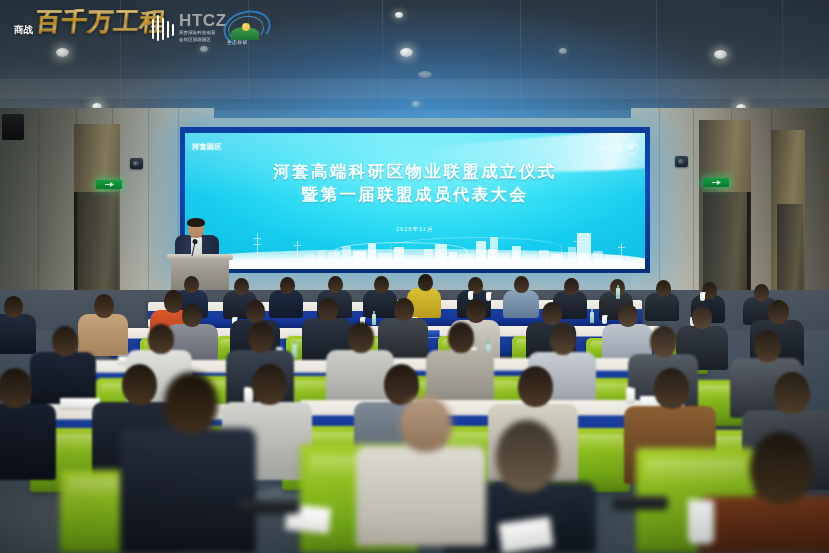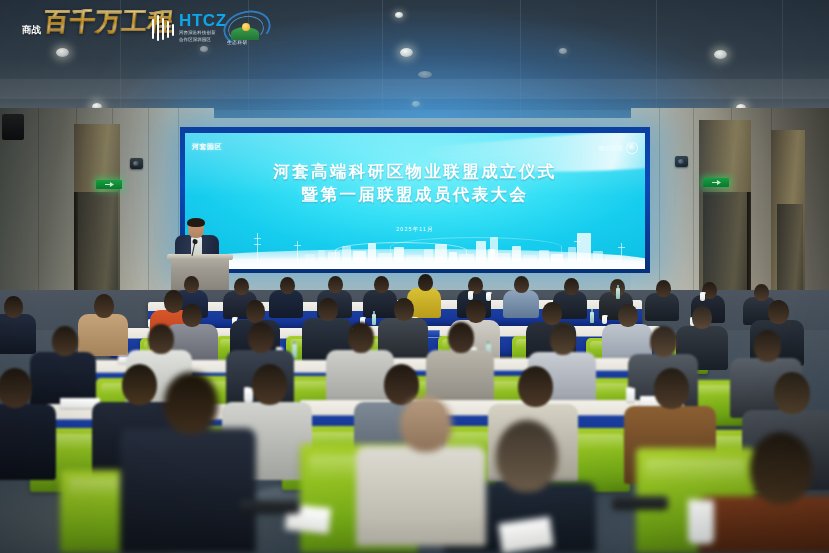--- a/index.html
+++ b/index.html
@@ -159,36 +159,36 @@
     box-shadow:0 1px 2px rgba(0,0,0,.25);}
 
   
   .blur-mid{filter:blur(1.1px);}
   .blur-fore{filter:blur(3.4px);}
   .blur-far{filter:blur(.55px);}
 
   
   .banner{position:absolute;left:0;top:0;width:829px;height:56px;z-index:40;
     display:flex;align-items:center;gap:0;}
-  .logo-main{position:absolute;left:14px;top:9px;display:flex;align-items:flex-end;gap:3px;margin-left:8px;}
+  .logo-main{position:absolute;left:14px;top:9px;display:flex;align-items:flex-end;gap:3px;}
   .logo-main .sq{display:flex;flex-direction:column;justify-content:center;gap:1px;
     font-size:9.5px;font-weight:bold;color:#ffffff;line-height:1;letter-spacing:0;
     text-shadow:0 1px 2px rgba(0,0,0,.6);}
   .logo-main .big{font-size:25px;font-weight:bold;line-height:1;letter-spacing:1px;
     background:linear-gradient(180deg,#fff3c4 0%,#f6d771 24%,#d9a32c 52%,#f4de97 72%,#c68a1c 100%);
     -webkit-background-clip:text;background-clip:text;color:transparent;
     -webkit-text-stroke:.4px rgba(120,78,10,.45);
     filter:drop-shadow(0 1px 2px rgba(0,0,0,.55));
     font-family:"Liberation Serif","DejaVu Serif",serif;transform:skewX(-6deg);}
 
   .logo-htcz{position:absolute;left:152px;top:12px;display:flex;align-items:center;gap:5px;}
   .htcz-mark{width:22px;height:26px;position:relative;}
   .htcz-mark i{position:absolute;top:0;width:2.4px;height:26px;background:#ffffff;border-radius:1px;display:block;}
   .htcz-txt{display:flex;flex-direction:column;gap:1px;}
-  .htcz-txt .nm{font-size:17px;font-weight:bold;color:#0ea5e9;line-height:1;letter-spacing:.6px;}
+  .htcz-txt .nm{font-size:17px;font-weight:bold;color:#a3a3a3;line-height:1;letter-spacing:.6px;}
   .htcz-txt .sub{font-size:4.4px;color:#d9e3ea;line-height:1.45;letter-spacing:.2px;white-space:nowrap;}
 
   .logo-circ{position:absolute;left:219px;top:9px;width:52px;height:42px;}
   .circ-arc{position:absolute;left:4px;top:2px;width:44px;height:30px;border:2.4px solid #2f7fc4;
     border-bottom-color:transparent;border-radius:50%;transform:rotate(-14deg);opacity:.95;}
   .circ-arc2{position:absolute;left:9px;top:7px;width:34px;height:24px;border:1.6px solid #4ea8d8;
     border-bottom-color:transparent;border-radius:50%;transform:rotate(-10deg);opacity:.8;}
   .circ-hill{position:absolute;left:12px;top:18px;width:28px;height:13px;border-radius:50% 50% 0 0;
     background:linear-gradient(180deg,#3ea84b,#1f7a33);opacity:.92;}
   .circ-sun{position:absolute;left:23px;top:14px;width:8px;height:8px;border-radius:50%;

